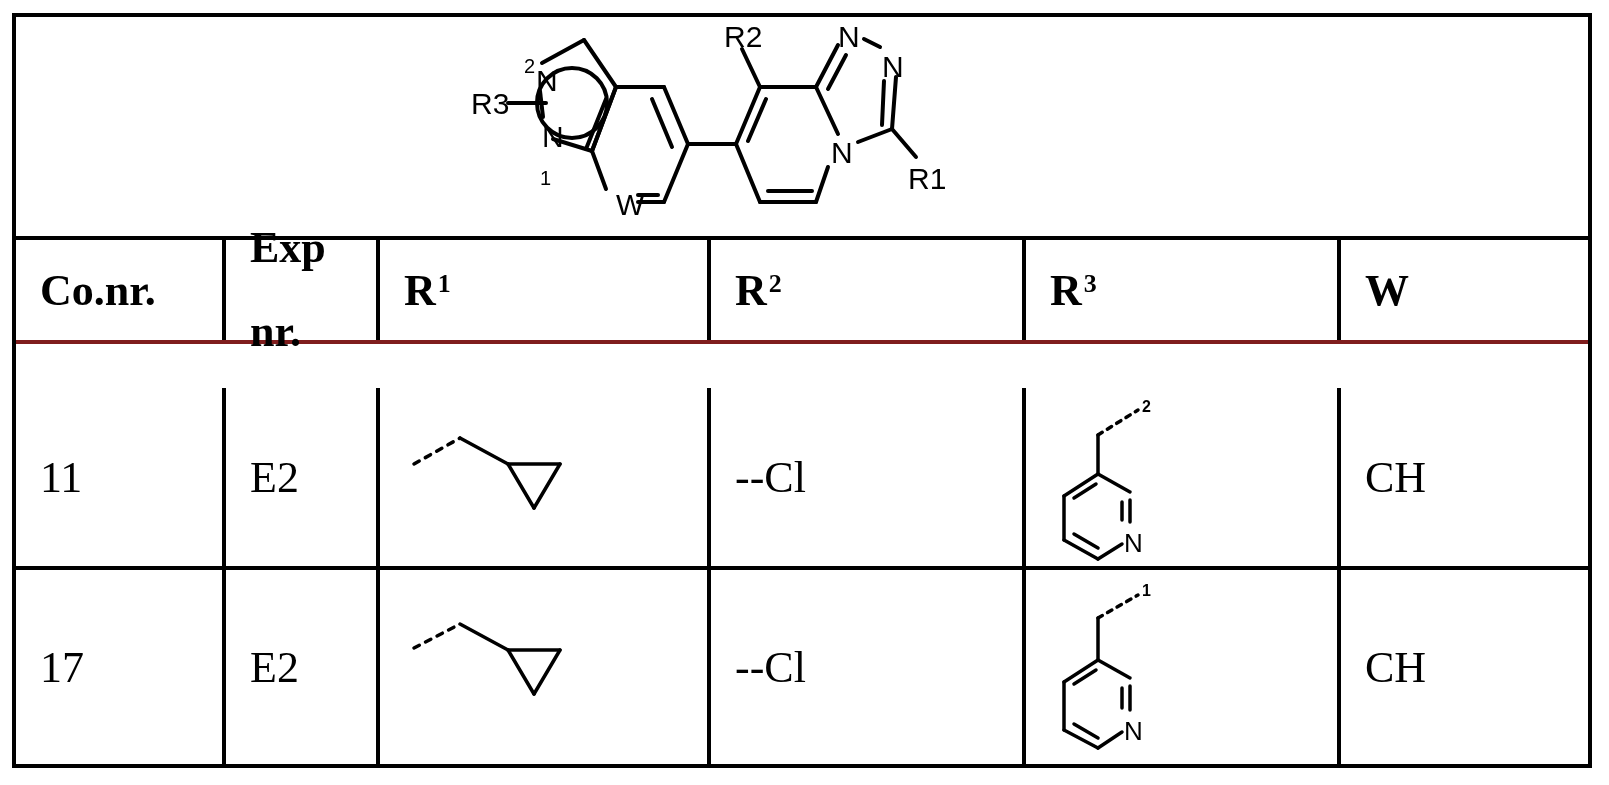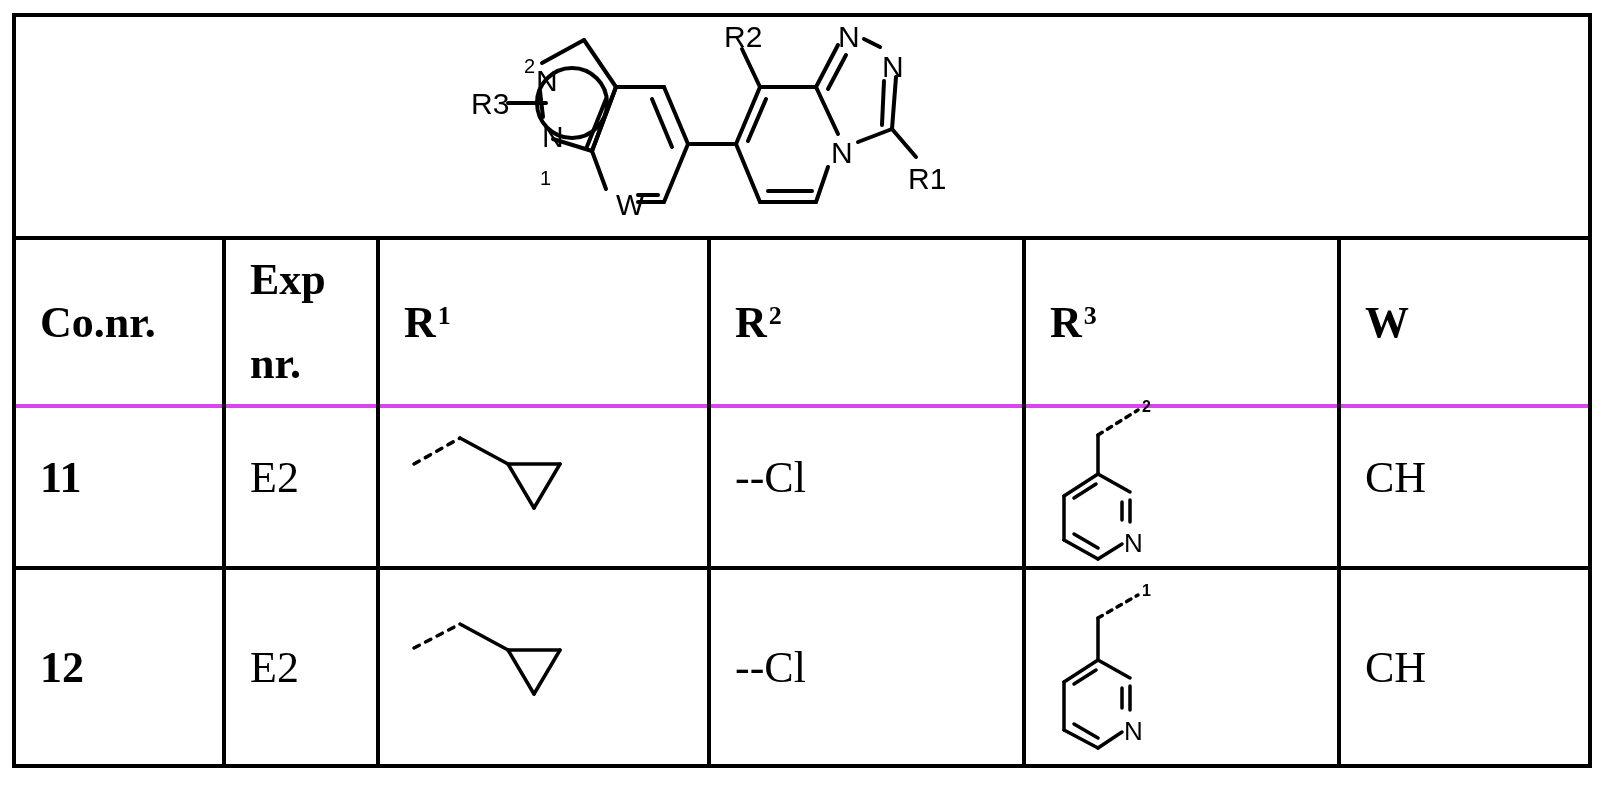--- a/index.html
+++ b/index.html
@@ -1,32 +1,32 @@
 <!DOCTYPE html>
 <html><head>
 <meta charset="utf-8">
 <style>
   html, body { margin: 0; padding: 0; background: #ffffff; }
   body { width: 1609px; height: 785px; position: relative; overflow: hidden; font-family: "Liberation Serif", serif; color: #000; }
   .tbl { position: absolute; left: 12px; top: 13px; width: 1580px; height: 755px; border: 4px solid #000; box-sizing: border-box; }
   .structure-cell { position: absolute; left: 0; top: 0; width: 1572px; height: 223px; border-bottom: 4px solid #000; box-sizing: border-box; }
   .structure-cell svg { position: absolute; left: 0; top: 0; }
   .row { position: absolute; left: 0; width: 1572px; box-sizing: border-box; }
-  .row.hdr { top: 223px; height: 168px; border-bottom: 4px solid #d946ef; }
+  .row.hdr { top: 223px; height: 104px; border-bottom: 4px solid #7f1d1d; }
   .row.r1 { top: 371px; height: 182px; border-bottom: 4px solid #000; }
   .row.r2 { top: 553px; height: 194px; }
   .cell { position: absolute; top: 0; height: 100%; box-sizing: border-box; display: flex; align-items: center; padding-left: 24px; font-size: 44px; }
   .cell.sep { border-left: 4px solid #000; }
   .c0 { left: 0; width: 206px; }
   .c1 { left: 206px; width: 154px; align-items: center; }
   .c2 { left: 360px; width: 331px; }
   .c3 { left: 691px; width: 315px; }
   .c4 { left: 1006px; width: 315px; }
   .c5 { left: 1321px; width: 251px; }
-  .bold { font-weight: bold; }
+  .bold { font-weight: normal; }
   .hdr .cell { font-weight: bold; font-size: 44px; }
   .two-line { flex-direction: column; align-items: flex-start; justify-content: center; line-height: 64px; gap: 20px; }
   sup { font-size: 26px; vertical-align: top; position: relative; top: -6px; margin-left: 2px; }
   .cell svg { position: absolute; left: 0; top: 0; }
 </style>
 </head>
 <body>
 
 <div class="tbl">
 
@@ -156,21 +156,21 @@
         <text x="98" y="164" font-family="Liberation Sans, sans-serif" font-size="26">N</text>
       </svg>
     </div>
     <div class="cell c5 sep">
       <span>CH</span>
     </div>
   </div>
 
   <div class="row r2">
     <div class="cell c0 bold">
-      <span>12</span>
+      <span>17</span>
     </div>
     <div class="cell c1 sep">
       <span>E2</span>
     </div>
     <div class="cell c2 sep">
       <svg width="331" height="194" viewBox="0 0 331 194">
         <g stroke="#000" stroke-width="3.5" fill="none" stroke-linecap="round">
           <line x1="34" y1="78" x2="80" y2="54" stroke-dasharray="6,7"></line>
           <line x1="80" y1="54" x2="128" y2="80"></line>
           <line x1="128" y1="80" x2="180" y2="80"></line>

